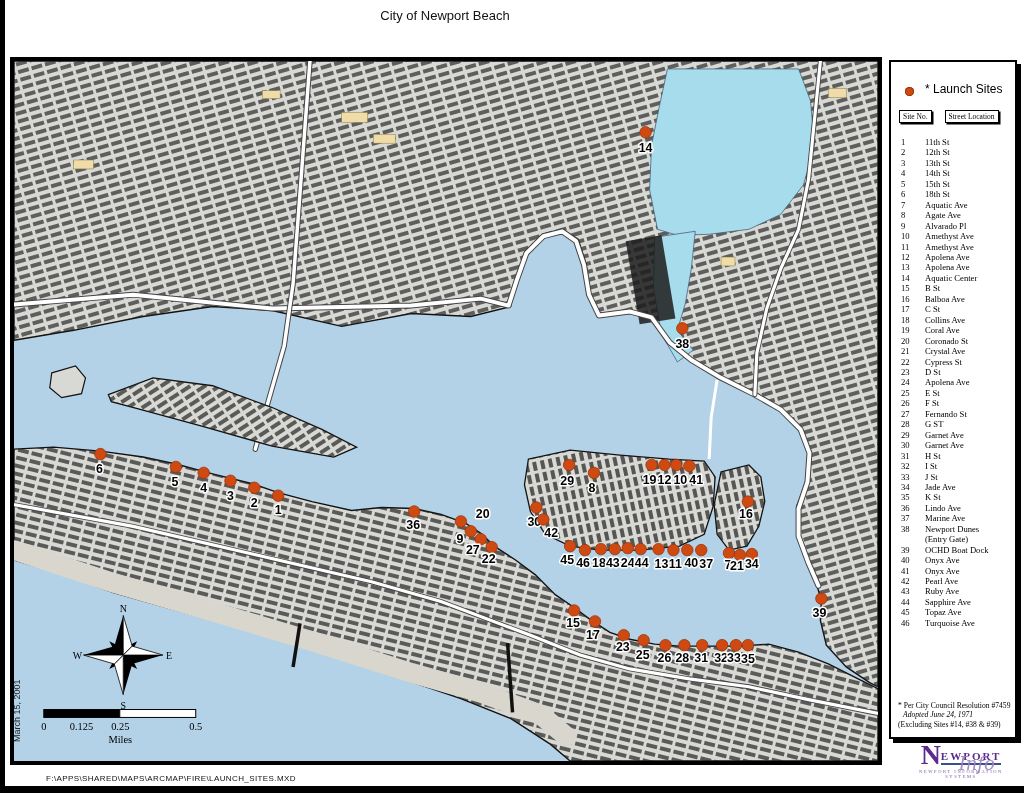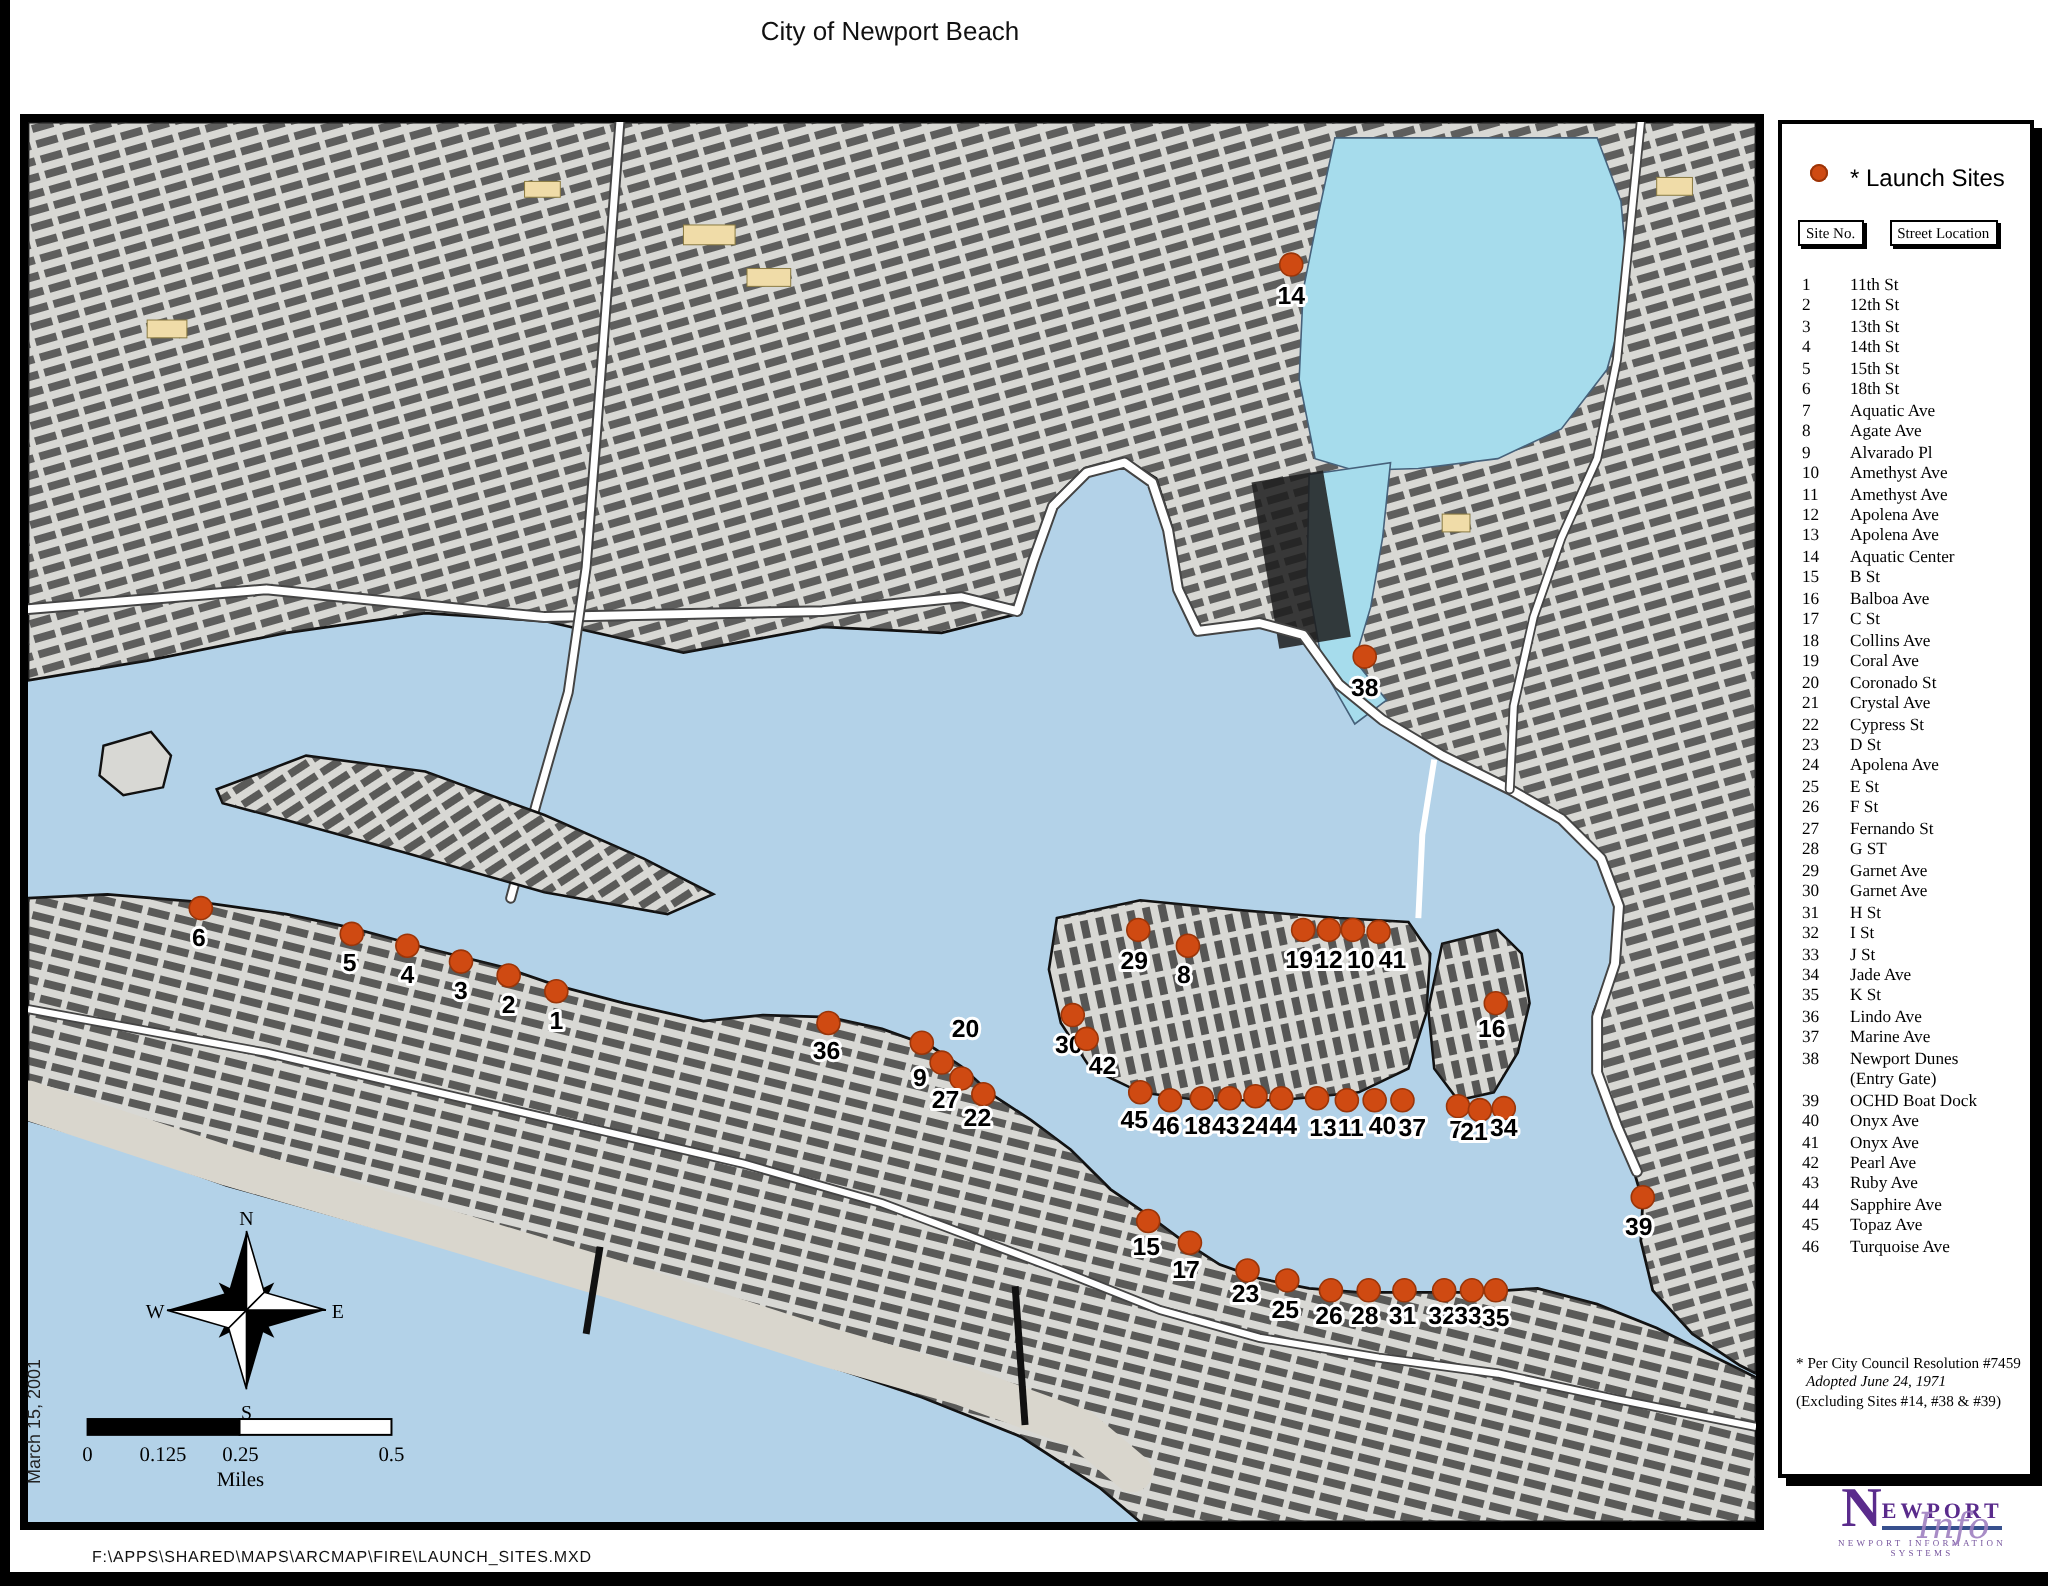--- a/index.html
+++ b/index.html
@@ -13,32 +13,32 @@
   .titleblock .t1{font-size:21px;color:#0a0a0a;letter-spacing:.2px;}
   .titleblock .t2{font-size:13px;color:#111;margin-top:0;}
 
   .map{position:absolute;left:10px;top:57px;width:872px;height:708px;
        border:4px solid #000;box-sizing:border-box;background:#b3d2e8;}
   .map svg{display:block;width:100%;height:100%;}
 
   .panel{position:absolute;left:889px;top:60px;width:128px;height:679px;
          background:#fff;border:2px solid #000;box-shadow:4px 4px 0 #000;
          box-sizing:border-box;font-family:"Liberation Serif", serif;}
-  .legend-row{display:flex;align-items:flex-start;gap:11px;margin:20px 0 0 14px;}
+  .legend-row{display:flex;align-items:flex-end;gap:11px;margin:20px 0 0 14px;}
   .legend-dot{width:9px;height:9px;border-radius:50%;background:#cf4a12;
               box-shadow:0 0 0 1px #9a3509 inset;}
   .legend-label{font-family:"Liberation Sans", sans-serif;font-size:12px;color:#000;}
   .hdr-row{display:flex;gap:13px;margin:14px 0 0 8px;}
   .hdr-box{border:1px solid #000;box-shadow:1.5px 1.5px 0 #000;background:#fff;
            font-size:7.5px;padding:1px 3px;color:#000;}
   .site-list{margin-top:14px;}
   .site-row{display:flex;font-size:8.6px;line-height:10.45px;color:#000;}
   .site-row .no{width:24px;padding-left:10px;flex:none;}
   .site-row .street{flex:1;white-space:pre-line;}
-  .footnote{position:absolute;left:7px;right:3px;bottom:32px;font-size:7.6px;
+  .footnote{position:absolute;left:7px;right:3px;bottom:8px;font-size:7.6px;
             line-height:9.5px;color:#000;}
   .footnote .fn2{font-style:italic;padding-left:5px;}
 
   .logo{position:absolute;left:902px;top:744px;width:118px;text-align:center;
         font-family:"Liberation Serif", serif;}
   .logo-main{position:relative;display:inline-block;color:#5a2b8c;white-space:nowrap;}
   .logo-n{font-size:28px;font-weight:bold;line-height:22px;vertical-align:-4px;}
   .logo-rest{font-size:11px;font-weight:bold;letter-spacing:2px;
              border-bottom:2px solid #37508e;padding-bottom:1px;}
   .logo-info{position:absolute;left:38px;top:9px;font-style:italic;font-size:18px;

